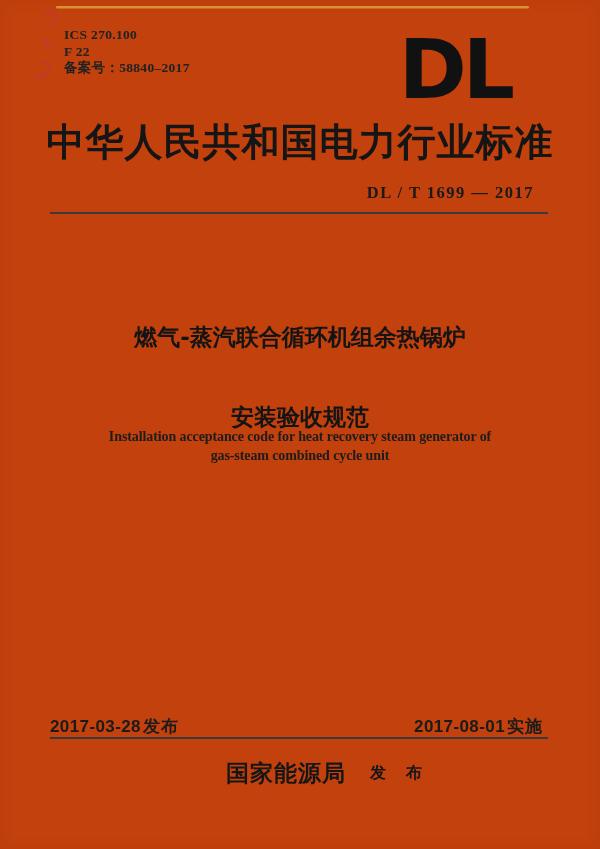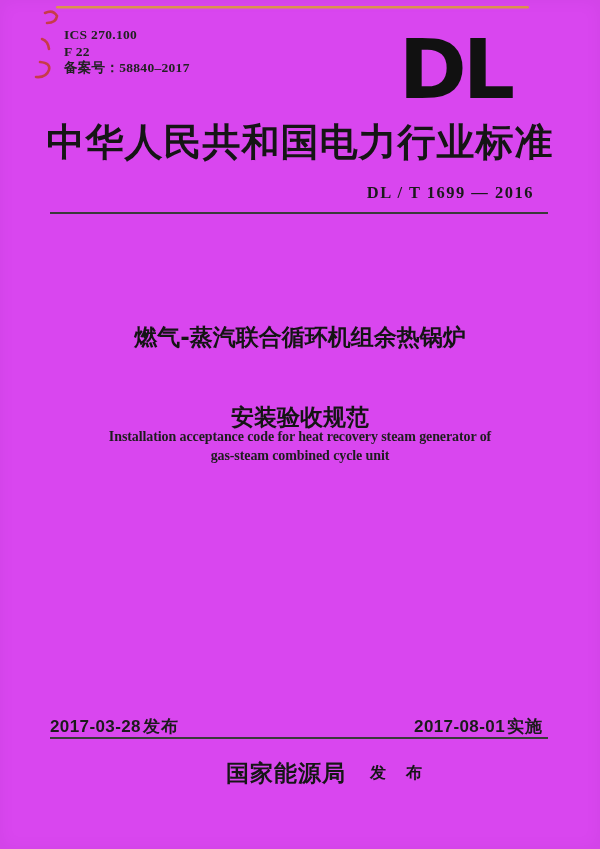--- a/index.html
+++ b/index.html
@@ -1,18 +1,18 @@
 <!DOCTYPE html>
 <html><head>
 <meta charset="utf-8">
 <style>
   html,body{margin:0;padding:0;background:#ffffff;}
   .page{
     position:relative;width:600px;height:849px;margin:0 auto;
-    background:#d946ef;color:#1f1f1f;overflow:hidden;
+    background:#c2410c;color:#1f1f1f;overflow:hidden;
     font-family:"Liberation Serif","DejaVu Serif",serif;
     box-shadow:inset 0 0 18px rgba(0,0,0,0.045);
   }
   .artifacts{position:absolute;left:0;top:0;width:600px;height:849px;pointer-events:none;}
 
   .meta{
     position:absolute;left:64px;top:27px;
     font-size:13.5px;font-weight:bold;line-height:16.5px;letter-spacing:.3px;
     white-space:nowrap;color:#222;
   }
@@ -85,21 +85,21 @@
   <div class="meta">
     <div>ICS 270.100</div>
     <div>F 22</div>
     <div>备案号：58840–2017</div>
   </div>
 
   <div class="dl-logo">DL</div>
 
   <div class="std-name">中华人民共和国电力行业标准</div>
 
-  <div class="std-number">DL / T 1699 — 2016</div>
+  <div class="std-number">DL / T 1699 — 2017</div>
 
   <div class="rule rule-top"></div>
 
   <div class="title-cn title-cn-1">燃气-蒸汽联合循环机组余热锅炉</div>
   <div class="title-cn title-cn-2">安装验收规范</div>
 
   <div class="title-en">
     <div>Installation acceptance code for heat recovery steam generator of</div>
     <div>gas-steam combined cycle unit</div>
   </div>

